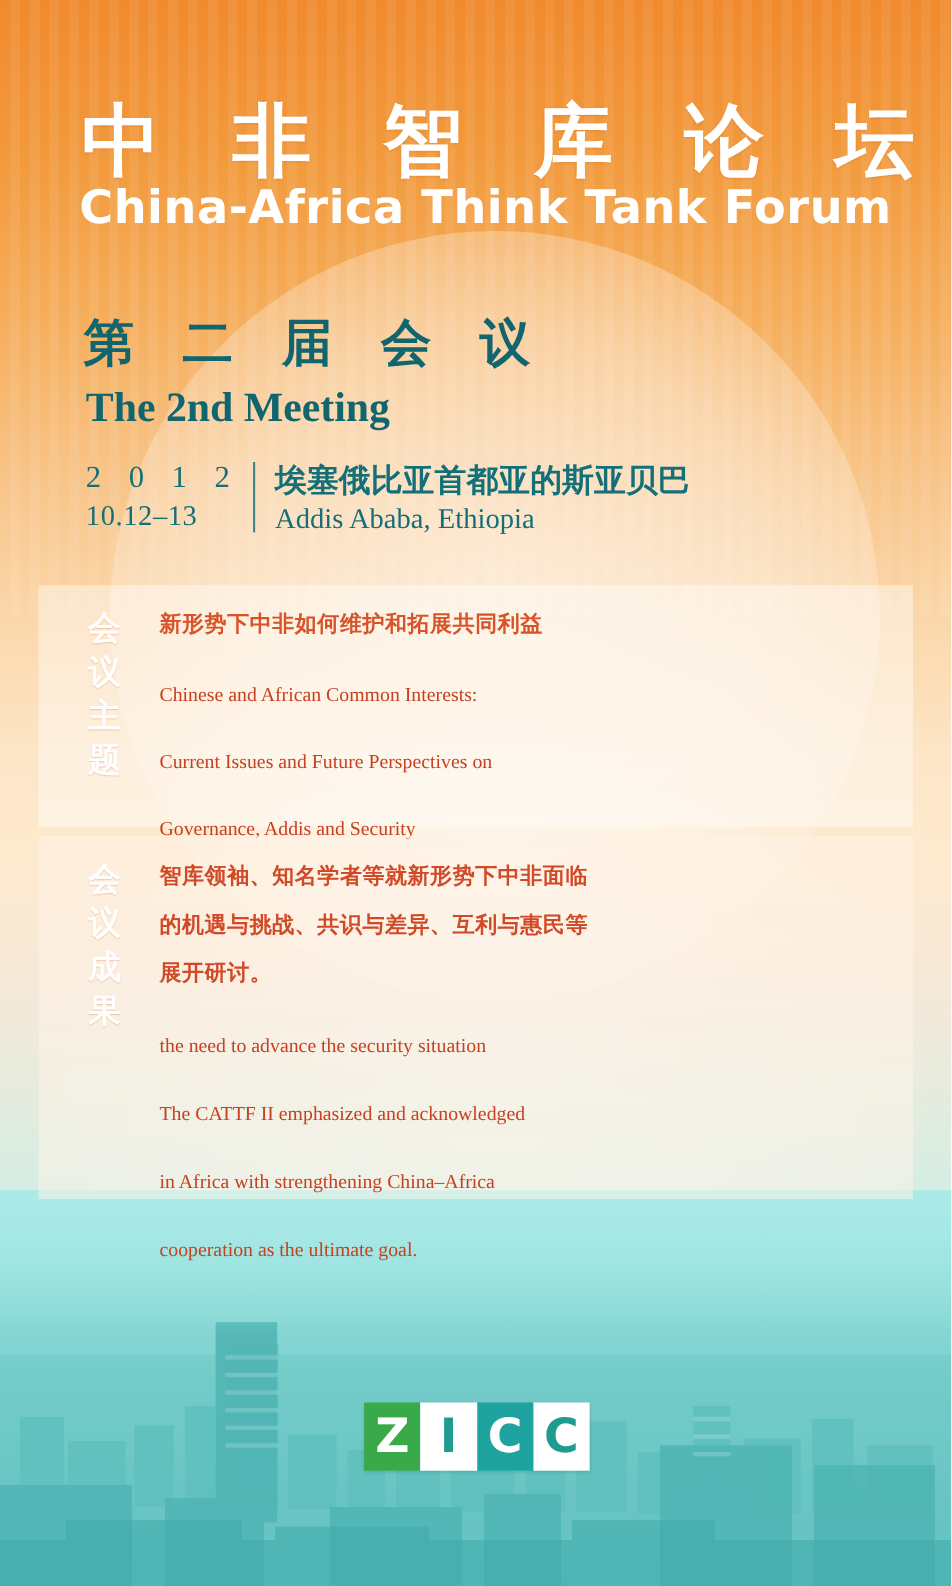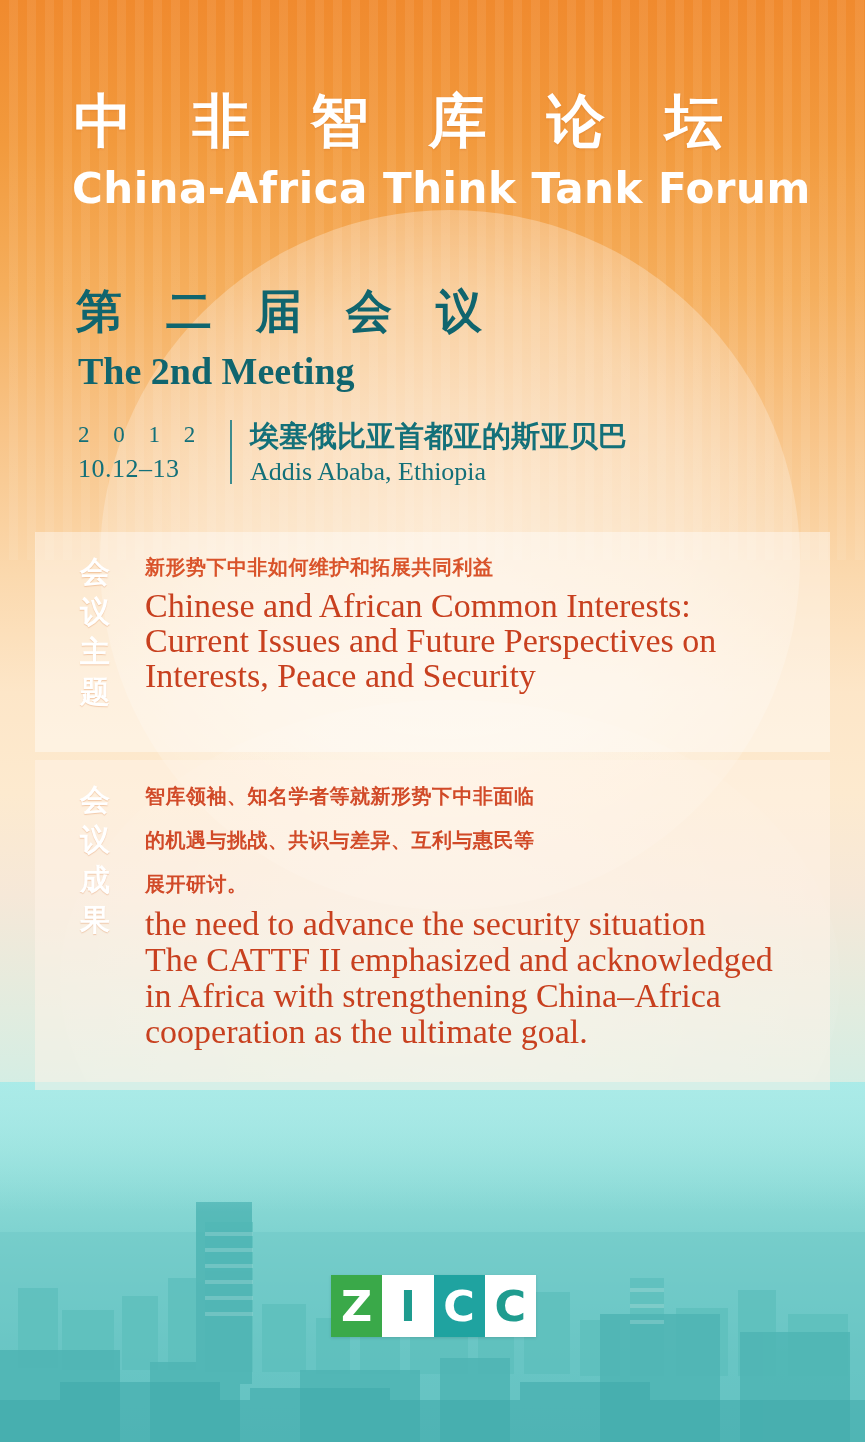--- a/index.html
+++ b/index.html
@@ -84,21 +84,21 @@
   .city svg { position:absolute; left:0; bottom:0; }
   .city-haze {
     position:absolute; left:0; top:0; width:865px; height:130px;
     background:linear-gradient(180deg, rgba(170,235,232,0.95) 0%, rgba(170,235,232,0) 100%);
   }
 
   
   .header { position:absolute; left:0; top:0; width:865px; }
   .cn-main {
     position:absolute; left:74px; top:92px;
-    font-size:58px; font-weight:bold; color:#ffffff;
+    font-size:72px; font-weight:bold; color:#ffffff;
     letter-spacing:20px;
     font-family:"DejaVu Sans", sans-serif;
     line-height:1;
     text-shadow:0 1px 2px rgba(190,90,20,0.25);
   }
   .en-main {
     position:absolute; left:72px; top:168px;
     font-size:42px; font-weight:bold; color:#ffffff;
     letter-spacing:0.5px;
     font-family:"DejaVu Sans", sans-serif;
@@ -120,21 +120,21 @@
   }
 
   .meta {
     position:absolute; left:78px; top:418px;
     width:720px; height:80px;
   }
   .meta-left {
     position:absolute; left:0; top:0; width:140px;
     color:#137079; font-family:"Liberation Serif", serif;
   }
-  .meta-year { font-size:23px; letter-spacing:9px; line-height:34px;font-family:Liberation Serif, serif; }
+  .meta-year { font-size:28px; letter-spacing:9px; line-height:34px;font-family:Liberation Serif, serif; }
   .meta-date { font-size:26px; letter-spacing:0.5px; line-height:34px; }
   .meta-div {
     position:absolute; left:152px; top:2px;
     width:2px; height:64px; background:#1b7c85; opacity:.85;
   }
   .meta-right {
     position:absolute; left:172px; top:0; color:#137079;
   }
   .meta-cn { font-size:29px; font-weight:bold; line-height:36px; font-family:"DejaVu Sans", sans-serif; }
   .meta-en { font-size:26px; line-height:36px; font-family:"Liberation Serif", serif; }
@@ -158,23 +158,24 @@
   }
   .panel-body { position:absolute; left:110px; top:14px; width:660px; }
 
   .p-cn {
     font-size:20px; font-weight:bold; color:#d9532a;
     font-family:"DejaVu Sans", sans-serif;
     line-height:42px;
     letter-spacing:0.5px;
   }
   .p-en {
-    font-size:34px; color:#c8401f;
+    font-size:18px; color:#c8401f;
     font-family:"Liberation Serif", serif;
     line-height:35px;
+    margin-top:26px;
   }
   .panel-2 .p-cn { color:#d14a28; line-height:44px; }
   .panel-2 .p-en { color:#c8401f; line-height:36px; }
 
   
   .logo {
     position:absolute; left:331px; top:1275px;
     width:205px; height:62px;
     display:flex; align-items:stretch;
     box-shadow:0 1px 3px rgba(0,0,0,0.12);
@@ -275,21 +276,21 @@
     <div class="tag">
       <span>会</span><br>
       <span>议</span><br>
       <span>主</span><br>
       <span>题</span>
     </div>
     <div class="panel-body">
       <div class="p-cn">新形势下中非如何维护和拓展共同利益</div>
       <div class="p-en">Chinese and African Common Interests:</div>
       <div class="p-en">Current Issues and Future Perspectives on</div>
-      <div class="p-en">Interests, Peace and Security</div>
+      <div class="p-en">Governance, Addis and Security</div>
     </div>
   </div>
 
   <div class="panel panel-2">
     <div class="tag">
       <span>会</span><br>
       <span>议</span><br>
       <span>成</span><br>
       <span>果</span>
     </div>

